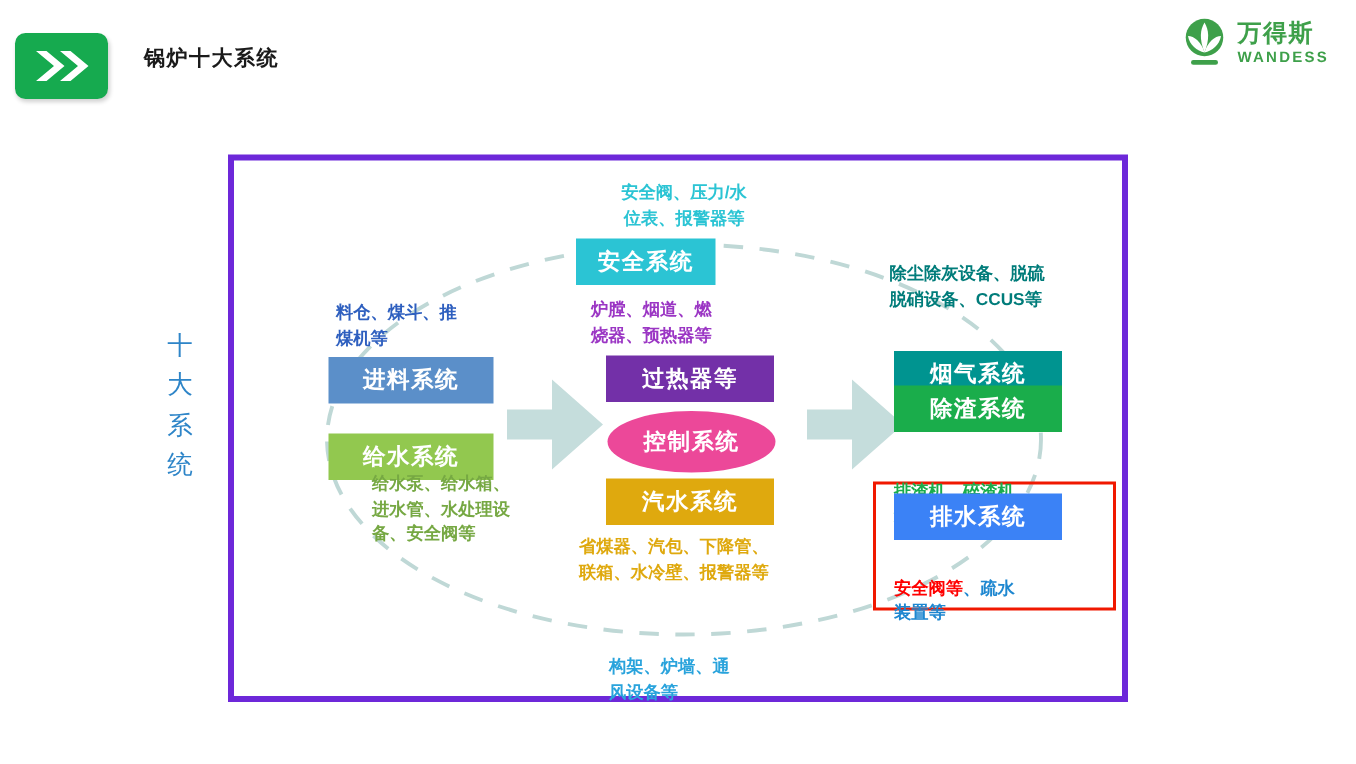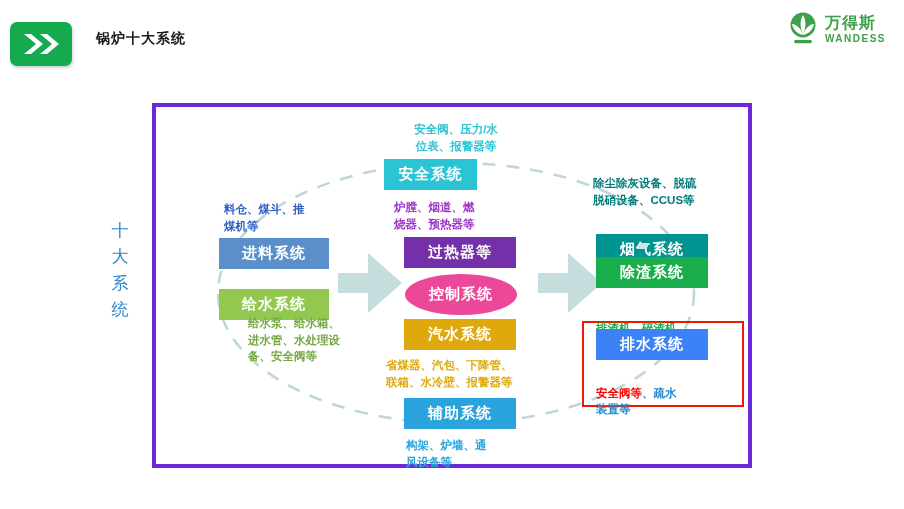--- a/index.html
+++ b/index.html
@@ -154,21 +154,20 @@
     <div class="caption" style="left:238px; top:92px; width:132px; color:#9B36C4;">炉膛、烟道、燃
 烧器、预热器等</div>
     <div class="node" style="left:248px; top:130px; width:112px; height:31px; background:#7330A8;">过热器等</div>
 
     <div class="node ellipse" style="left:249px; top:167px; width:112px; height:41px; background:#ec4899;">控制系统</div>
 
     <div class="node" style="left:248px; top:212px; width:112px; height:31px; background:#DFA90E;">汽水系统</div>
     <div class="caption" style="left:230px; top:250px; width:170px; color:#DFA90E;">省煤器、汽包、下降管、
 联箱、水冷壁、报警器等</div>
 
-    <div class="node" style="left:248px; top:291px; width:112px; height:31px; background:#29A3DC;">辅助系统</div>
     <div class="caption" style="left:250px; top:330px; width:130px; color:#29A3DC;">构架、炉墙、通
 风设备等</div>
 
     <div class="caption" style="left:437px; top:68px; width:164px; color:#007C7A;">除尘除灰设备、脱硫
 脱硝设备、CCUS等</div>
     <div class="node" style="left:440px; top:108px; width:112px; height:31px; background:#009490;margin-top:19px;">烟气系统</div>
 
     <div class="node" style="left:440px; top:150px; width:112px; height:31px; background:#1AAD4B;">除渣系统</div>
     <div class="caption" style="left:440px; top:189px; width:150px; color:#1AAD4B;margin-top:24px;">排渣机、碎渣机、
 卸渣设备等</div>

